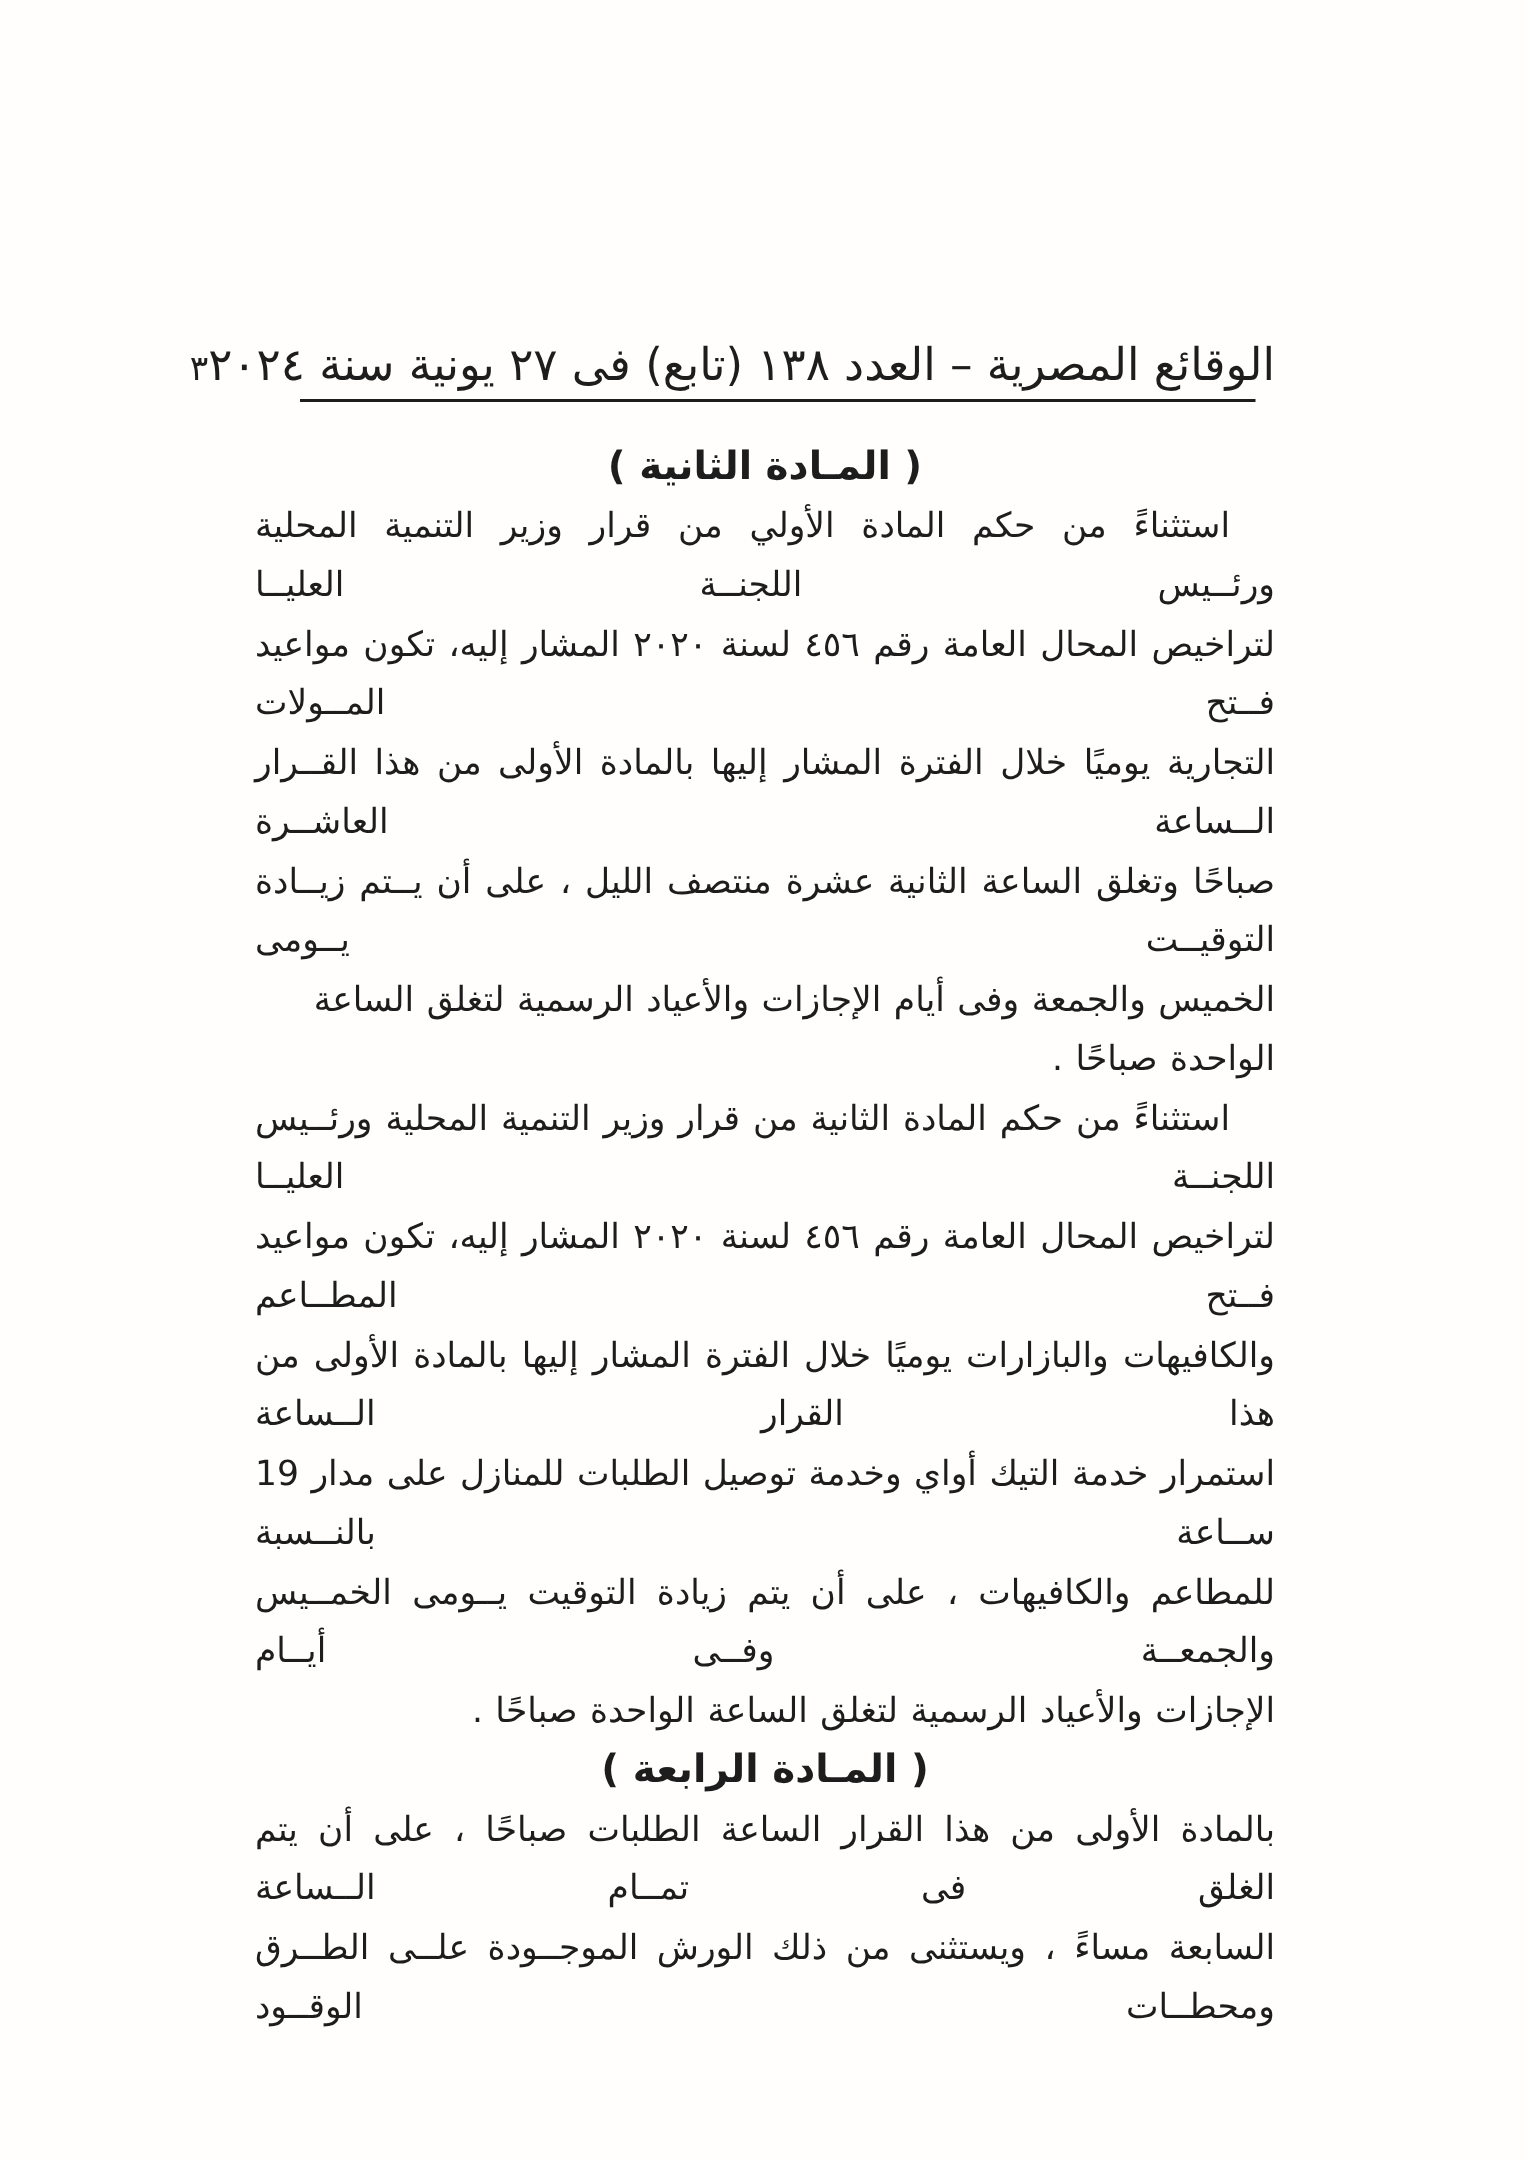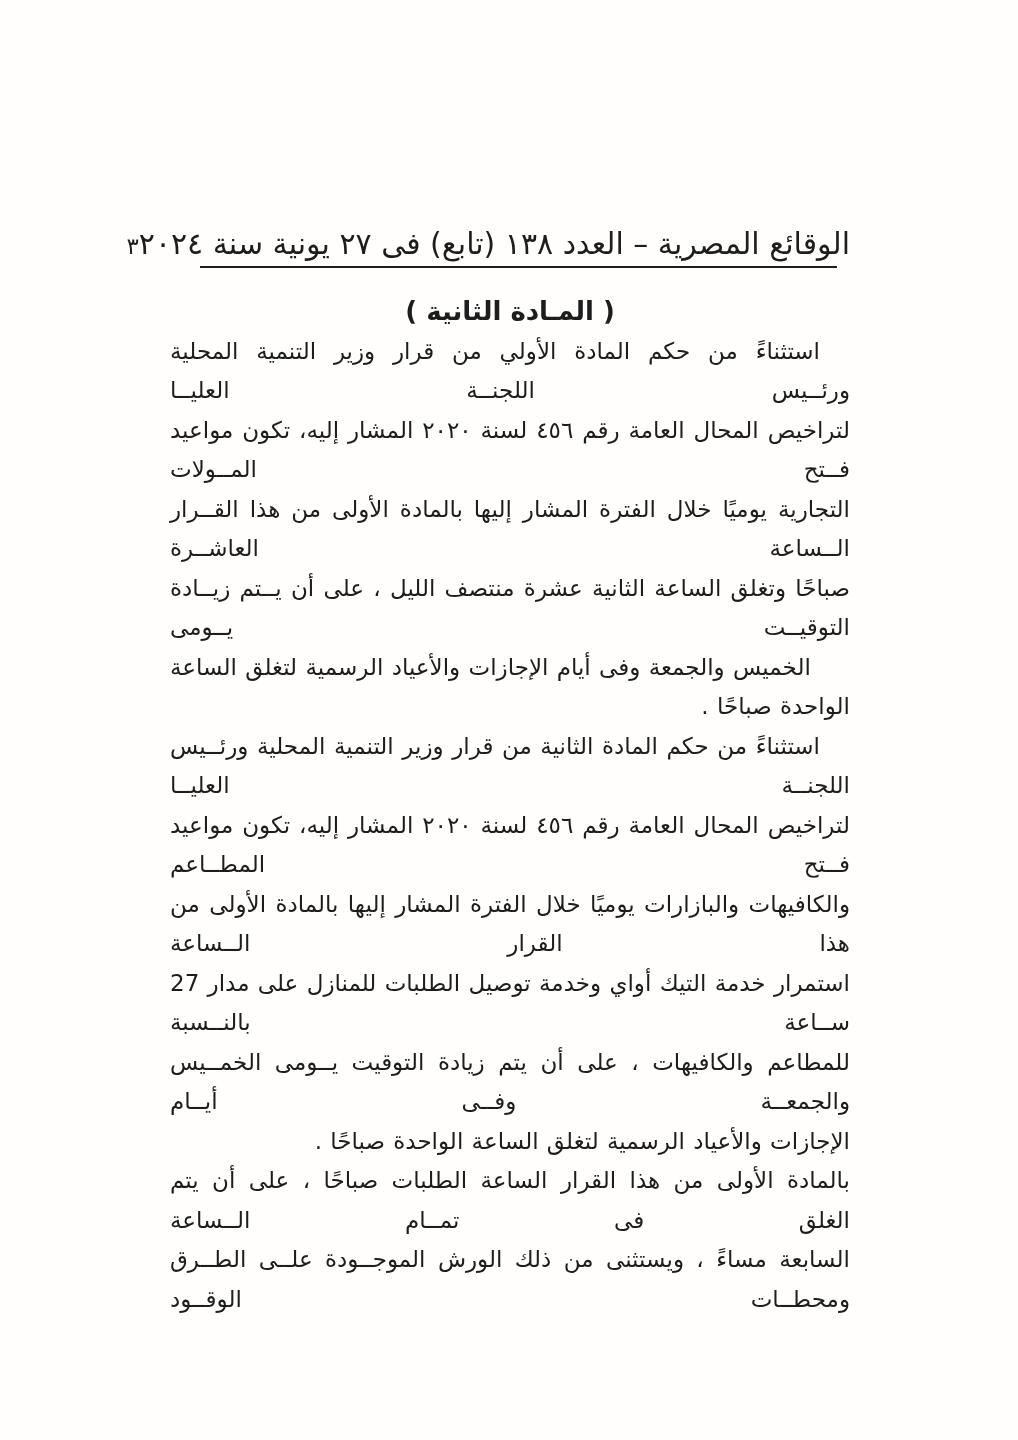--- a/index.html
+++ b/index.html
@@ -64,21 +64,21 @@
     line-height: 39.5px;
     text-align: justify;
     text-align-last: justify;
     -moz-text-align-last: justify;
     word-spacing: 1px;
   }
   .ln.first {
     text-indent: 30px;
   }
   .ln.last {
-    text-align: left;
+    text-align: right;
     text-align-last: right;
     -moz-text-align-last: right;
   }
 </style>
 </head>
 <body>
 
 <div class="page">
 
   <div class="header-row">
@@ -93,22 +93,23 @@
     <div class="article-heading">( المـادة الثانية )</div>
     <div class="ln first">استثناءً من حكم المادة الأولي من قرار وزير التنمية المحلية ورئــيس اللجنــة العليــا</div>
     <div class="ln">لتراخيص المحال العامة رقم ٤٥٦ لسنة ٢٠٢٠ المشار إليه، تكون مواعيد فــتح المــولات</div>
     <div class="ln">التجارية يوميًا خلال الفترة المشار إليها بالمادة الأولى من هذا القــرار الــساعة العاشــرة</div>
     <div class="ln">صباحًا وتغلق الساعة الثانية عشرة منتصف الليل ، على أن يــتم زيــادة التوقيــت يــومى</div>
     <div class="ln last">الخميس والجمعة وفى أيام الإجازات والأعياد الرسمية لتغلق الساعة الواحدة صباحًا .</div>
 
     <div class="ln first">استثناءً من حكم المادة الثانية من قرار وزير التنمية المحلية ورئــيس اللجنــة العليــا</div>
     <div class="ln">لتراخيص المحال العامة رقم ٤٥٦ لسنة ٢٠٢٠ المشار إليه، تكون مواعيد فــتح المطــاعم</div>
     <div class="ln">والكافيهات والبازارات يوميًا خلال الفترة المشار إليها بالمادة الأولى من هذا القرار الــساعة</div>
-    <div class="ln">استمرار خدمة التيك أواي وخدمة توصيل الطلبات للمنازل على مدار 27 ســاعة بالنــسبة</div>
+    <div class="ln">استمرار خدمة التيك أواي وخدمة توصيل الطلبات للمنازل على مدار 19 ســاعة بالنــسبة</div>
     <div class="ln">للمطاعم والكافيهات ، على أن يتم زيادة التوقيت يــومى الخمــيس والجمعــة وفــى أيــام</div>
     <div class="ln last">الإجازات والأعياد الرسمية لتغلق الساعة الواحدة صباحًا .</div>
 
+    <div class="article-heading">( المـادة الرابعة )</div>
     <div class="ln">بالمادة الأولى من هذا القرار الساعة الطلبات صباحًا ، على أن يتم الغلق فى تمــام الــساعة</div>
     <div class="ln">السابعة مساءً ، ويستثنى من ذلك الورش الموجــودة علــى الطــرق ومحطــات الوقــود</div>
 
   </div>
 
 </div>
 
 </body></html>

